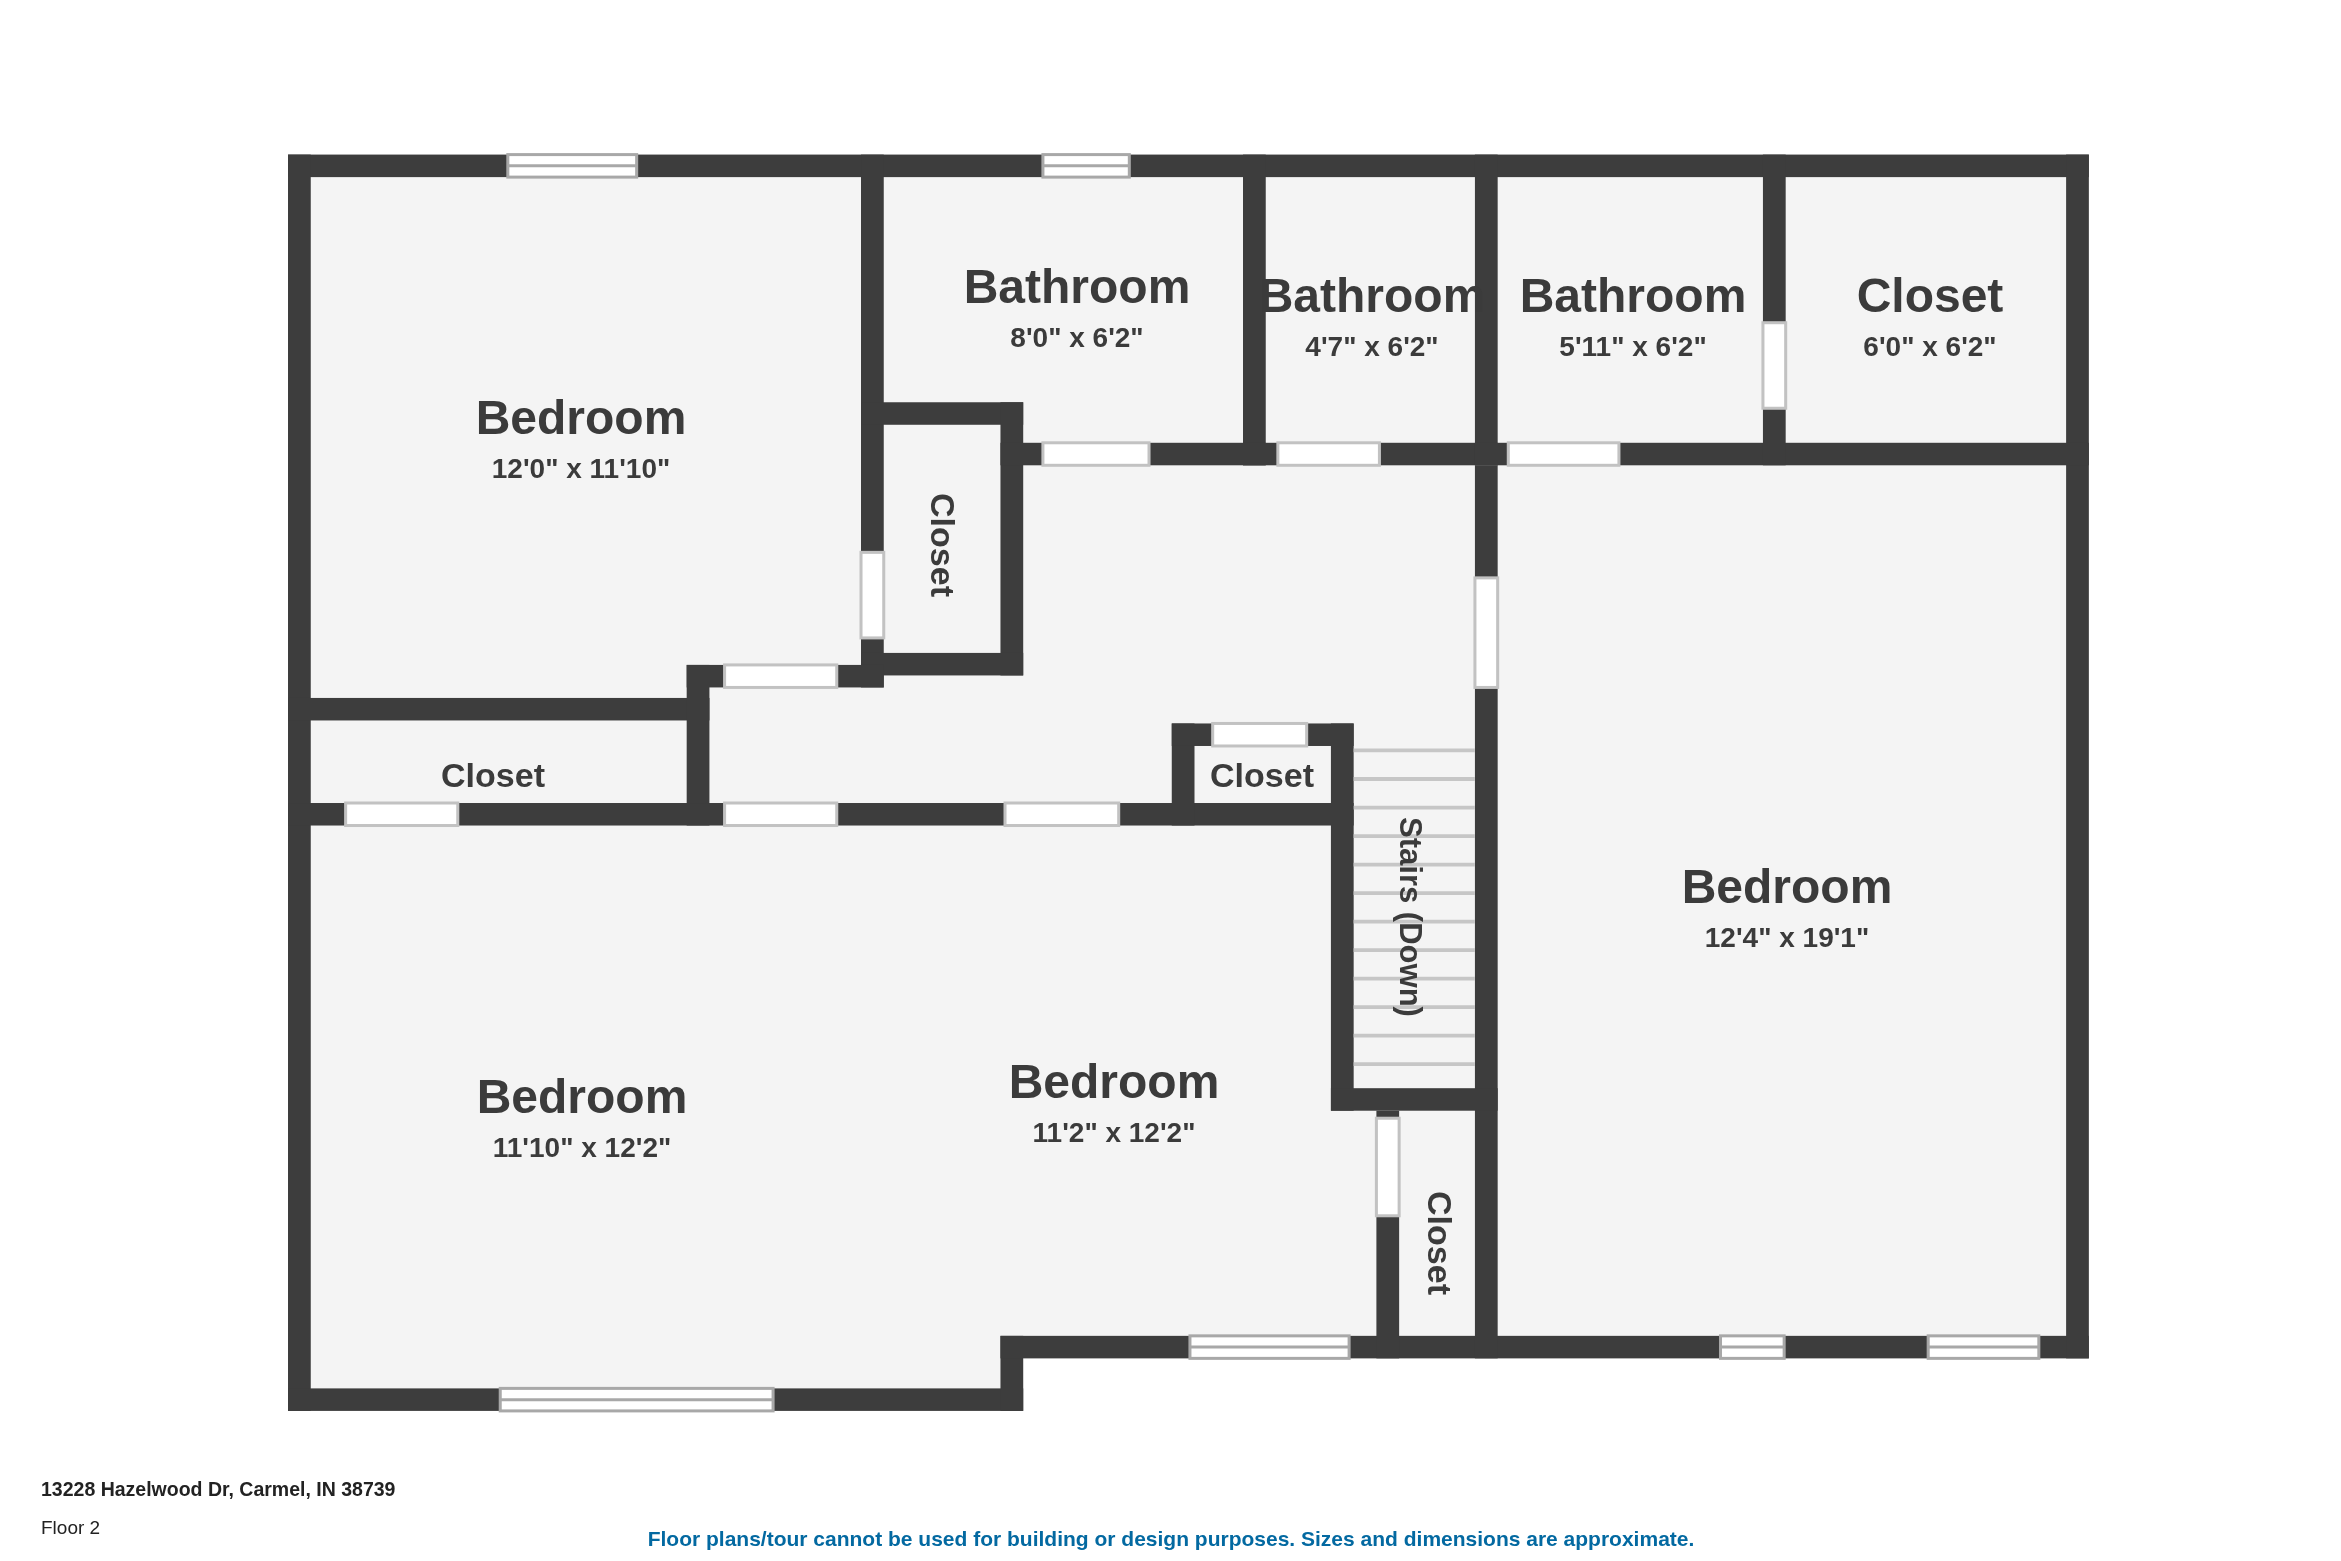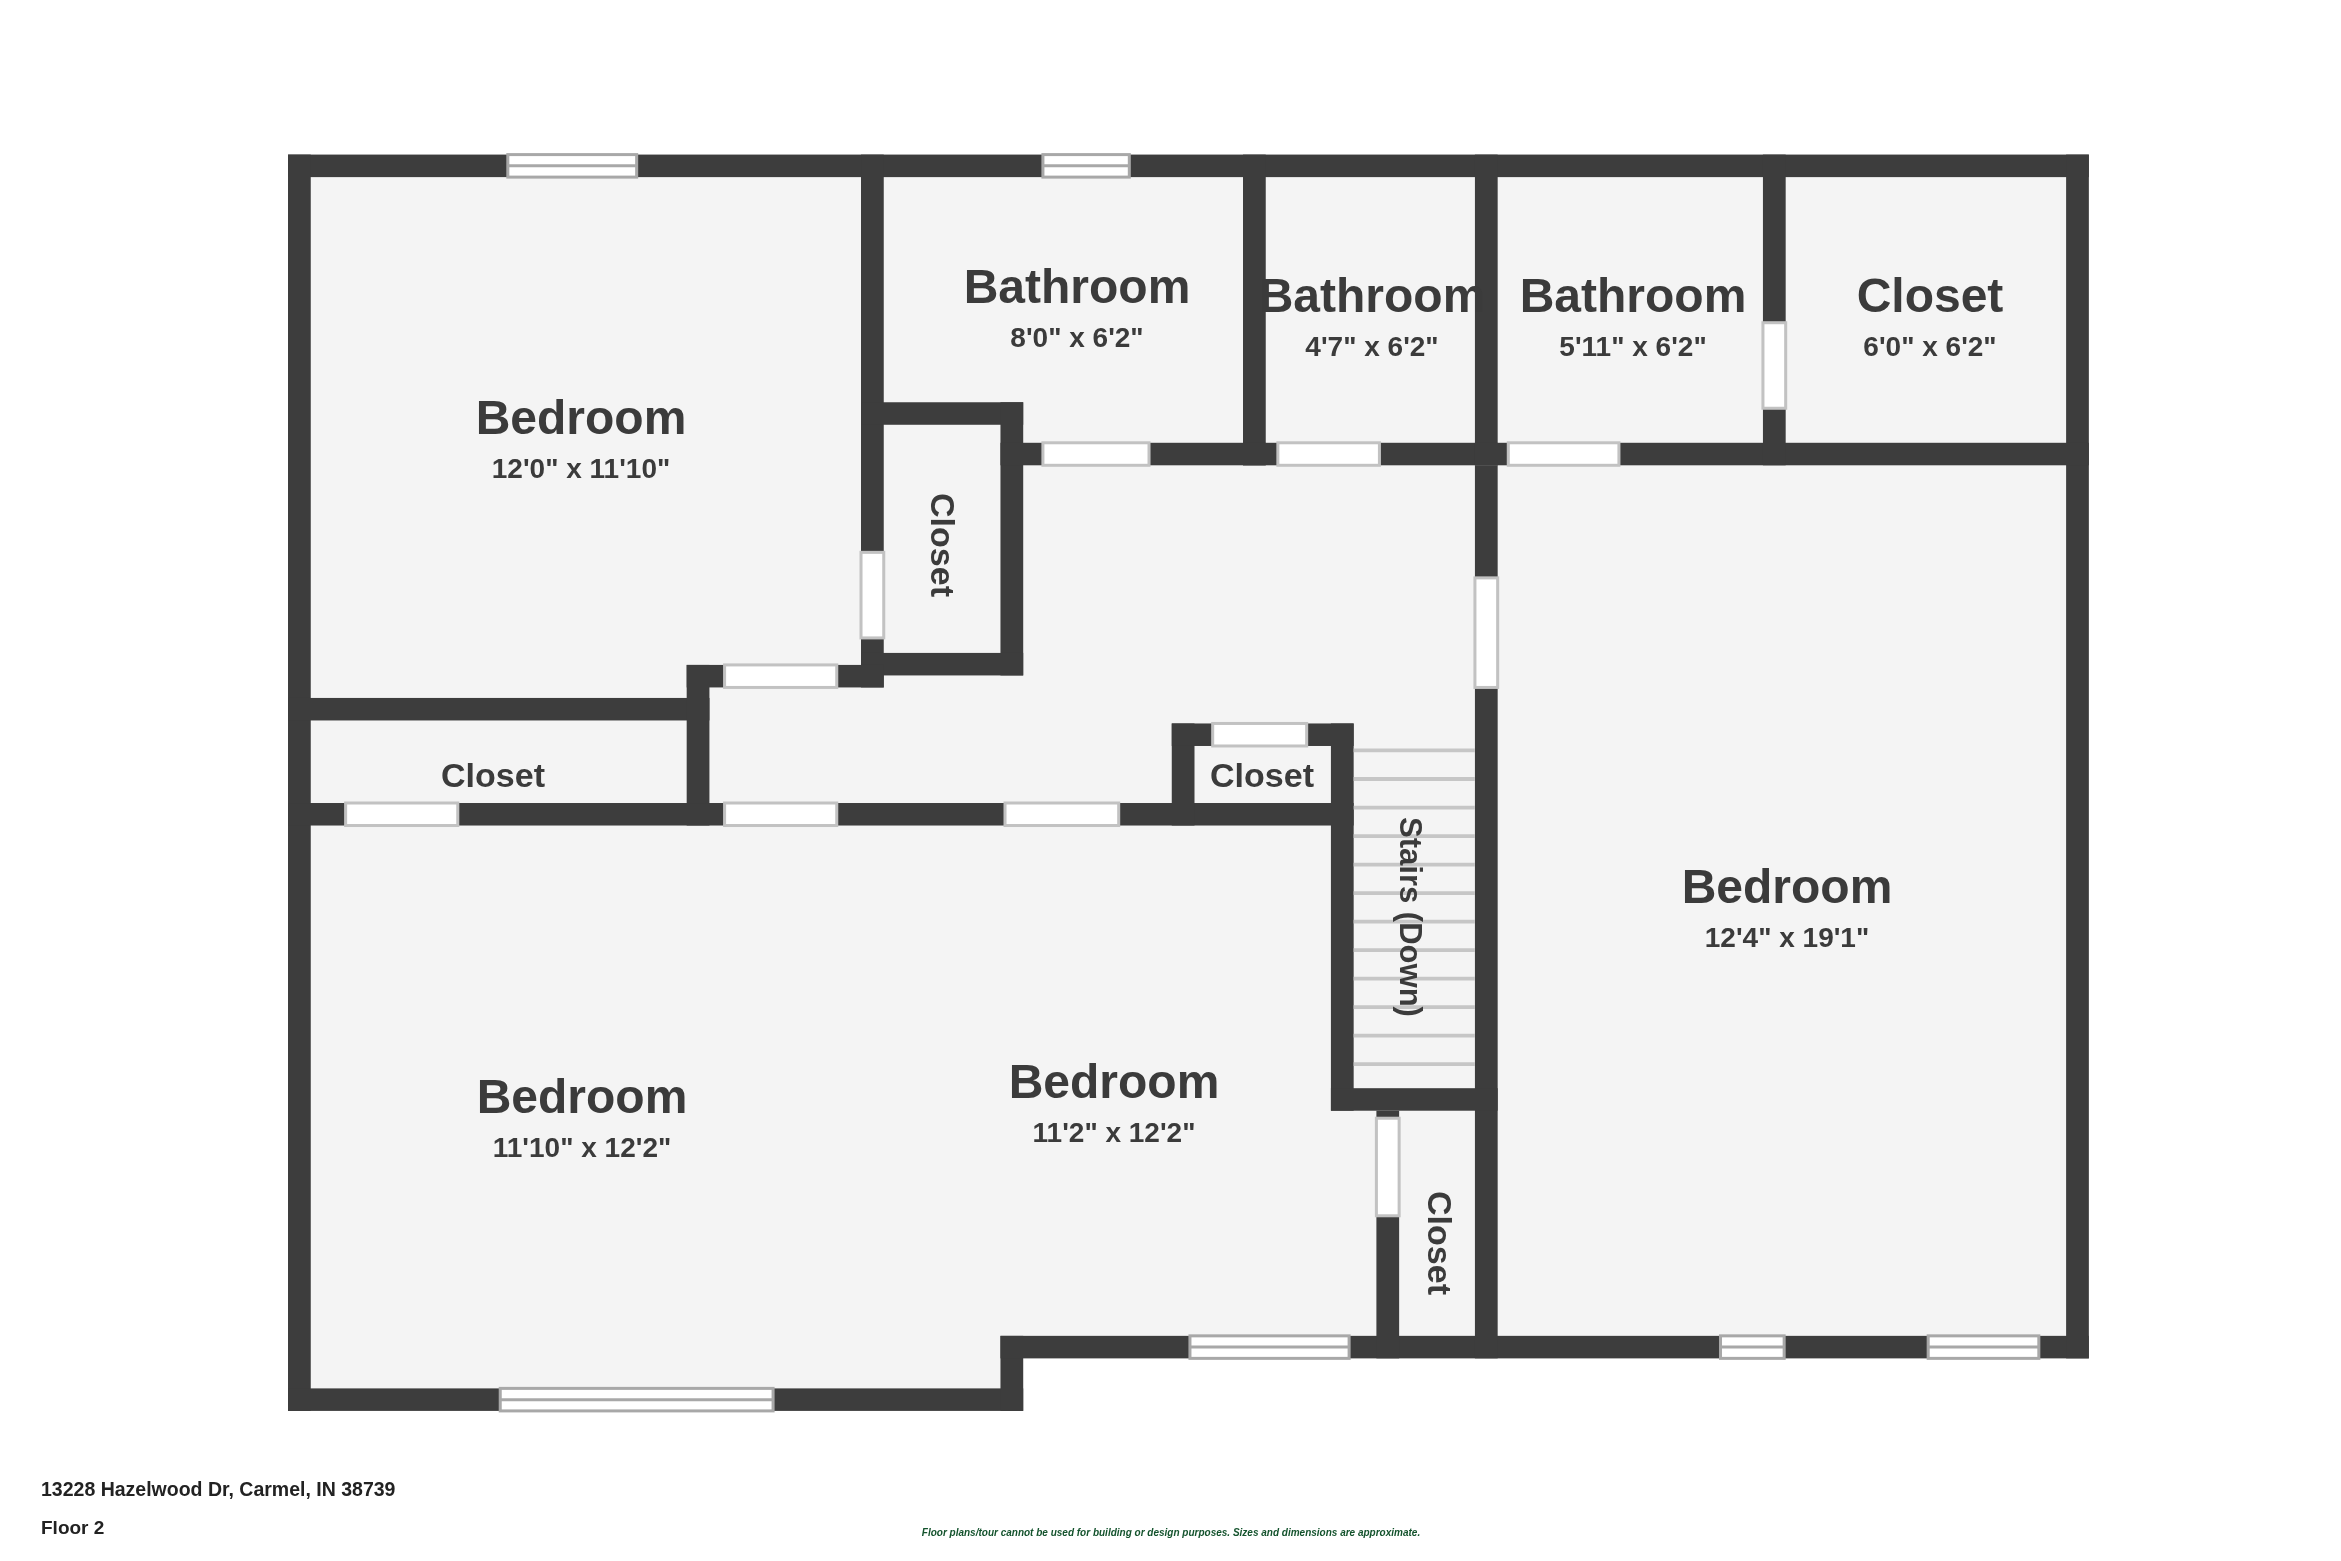--- a/index.html
+++ b/index.html
@@ -21,25 +21,25 @@
   }
   .room-label.vertical{transform:translate(-50%,-50%) rotate(90deg);}
   .room-name{font-size:48px;font-weight:700;}
   .room-name.small{font-size:34px;}
   .room-name.stairs{font-size:31px;}
   .room-dims{font-size:28px;font-weight:600;margin-top:3.1px;}
   .footer-address{
     position:absolute;left:41px;top:1478px;font-size:19.5px;font-weight:700;color:#222222;
   }
   .footer-floor{
-    position:absolute;left:41px;top:1517px;font-size:19px;font-weight:700;color:#222222;
+    position:absolute;left:41px;top:1517px;font-size:19px;font-weight:400;color:#222222;
   }
   .footer-disclaimer{
     position:absolute;left:0;right:0;top:1527px;text-align:center;
-    font-size:10px;font-weight:700;color:#14532d;font-style:italic;
+    font-size:21px;font-weight:700;color:#0369a1;
   }
 </style>
 </head>
 <body>
 
 <div class="page">
 
   <svg width="2342" height="1561" viewBox="0 0 1545 1040" preserveAspectRatio="none">
 
     <polygon class="floor" points="190,103 1378,103 1378,905 675,905 675,940 190,940"></polygon>

